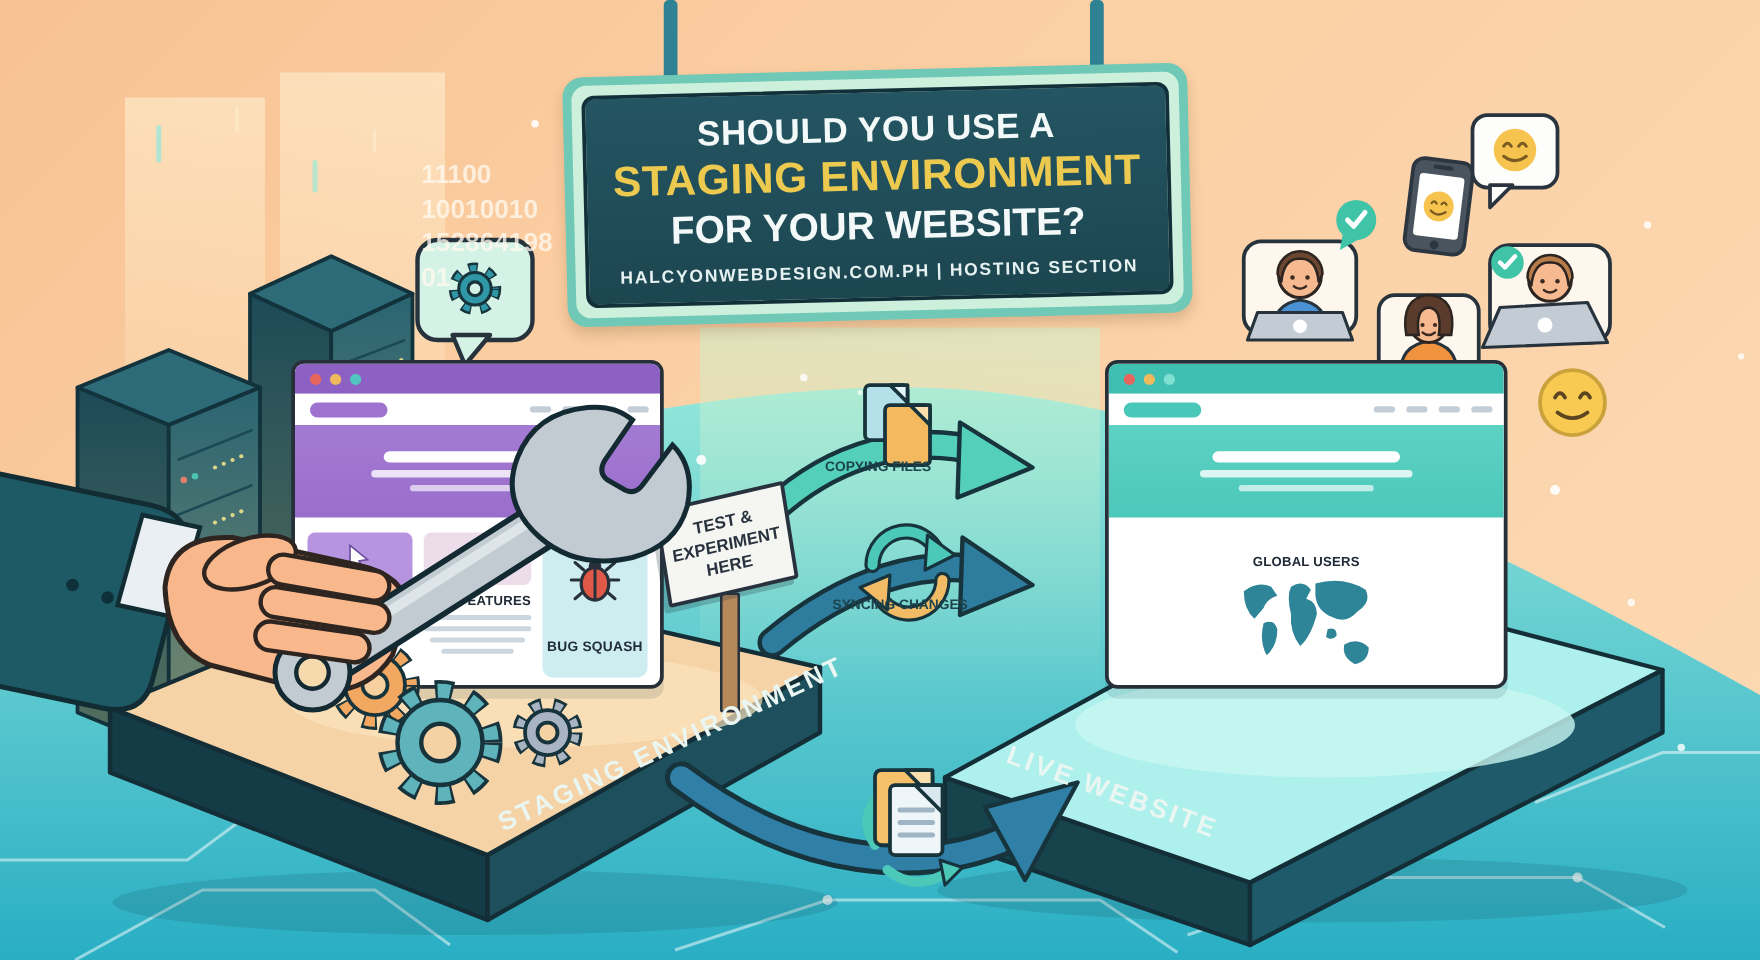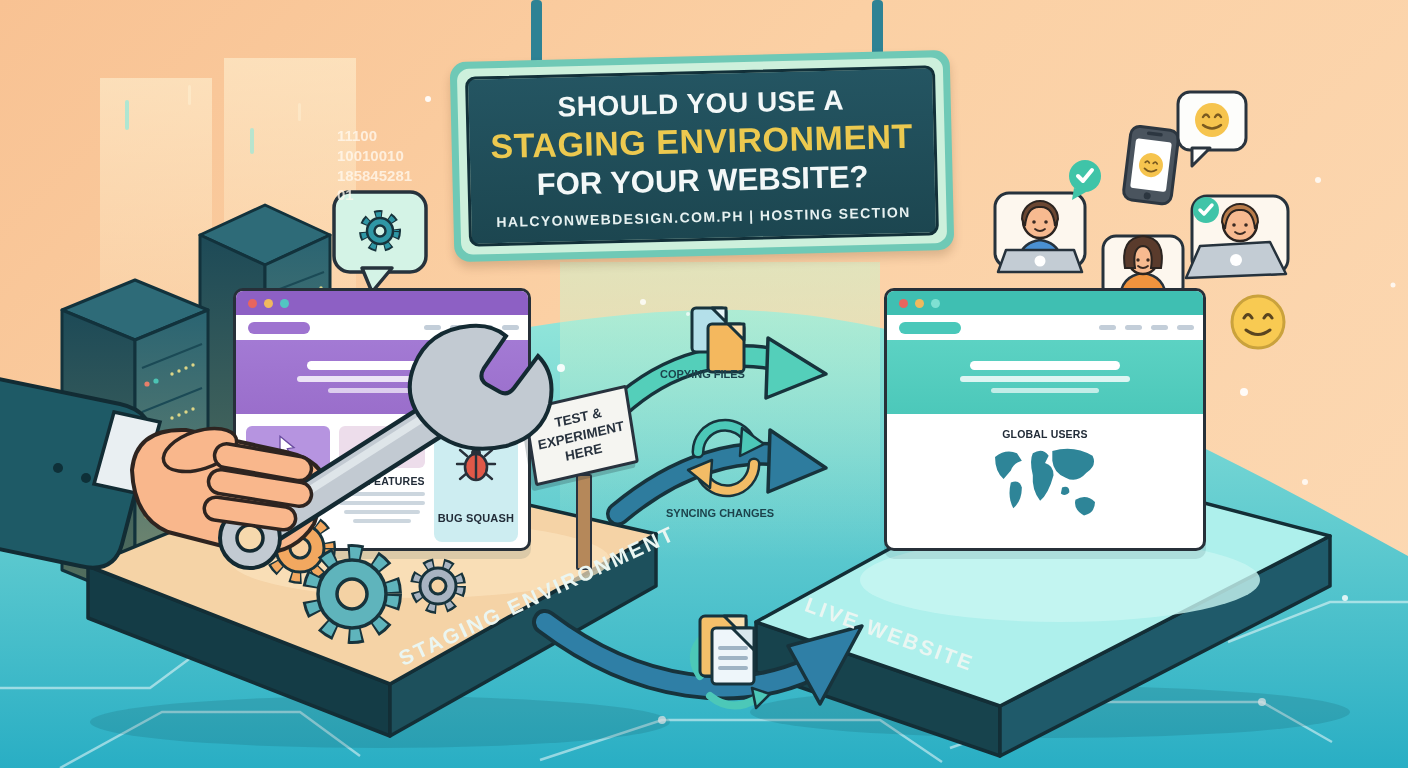--- a/index.html
+++ b/index.html
@@ -6,21 +6,21 @@
   #stage{position:relative;width:1408px;height:768px;overflow:hidden;
          font-family:"Liberation Sans",sans-serif;background:linear-gradient(160deg,#f9c committee 0%);}
   .abs{position:absolute;}
   #bg{left:0;top:0;width:1408px;height:768px;
       background:linear-gradient(135deg,#f8c293 0%,#fbd0a4 40%,#fcd9b4 100%);z-index:0;}
   #scene,#overlay{left:0;top:0;width:1408px;height:768px;}
   #scene{z-index:1;}
   #overlay{z-index:6;pointer-events:none;}
   
   .binary{z-index:2;color:rgba(255,249,238,.78);font-weight:bold;line-height:1.32;}
-  #binL{left:337px;top:126px;width:138px;font-size:15px;text-align:left;}
+  #binL{left:337px;top:126px;width:138px;font-size:21px;text-align:left;}
   #binR{left:956px;top:66px;width:170px;font-size:24px;line-height:1.42;color:rgba(255,250,240,.8);}
   
   #sign{left:452px;top:56px;width:500px;z-index:3;transform:rotate(-1.4deg);}
   #signOuter{background:#6fc9b6;border-radius:16px;padding:7px;box-shadow:0 6px 10px rgba(70,40,10,.18);}
   #signMid{background:#cdf0dc;border-radius:12px;padding:8px;}
   #signInner{background:linear-gradient(180deg,#245562,#1c4650);border:3px solid #123039;border-radius:10px;
              text-align:center;padding:14px 8px 13px;}
   .s1{font-size:28px;font-weight:800;color:#f3f8f8;letter-spacing:.5px;}
   .s2{font-size:34px;font-weight:800;color:#ecc94f;letter-spacing:.5px;margin-top:2px;}
   .s3{font-size:31px;font-weight:800;color:#f3f8f8;margin-top:2px;}
@@ -57,21 +57,21 @@
   .cline.w90{width:88%}.cline.w70{width:68%}
   .tallcard{width:100%;height:116px;border-radius:8px;background:#cdedf1;display:flex;flex-direction:column;
             align-items:center;justify-content:center;gap:6px;}
   .tallcard .clabel{margin-top:20px;text-align:center;white-space:normal;line-height:1.25;font-size:11px;}
   #cardLayout{background:#b694e0;} #cardFeatures{background:#edddeb;}
   #cardLiveContent{background:#2aa3a2;} #cardSecure{background:#4badbf;}
   .mapwrap{width:100%;margin-top:6px;}
   
   .flowlabel{z-index:4;font-size:11px;font-weight:800;color:#1c434c;line-height:1.25;}
   #lblCopy{left:660px;top:368px;width:100px;}
-  #lblSync{left:666px;top:507px;width:110px;}
+  #lblSync{left:666px;top:478px;width:110px;}
   
   .platlabel{z-index:4;font-weight:800;color:#eaf6f2;letter-spacing:2.5px;white-space:nowrap;}
   #lblStaging{left:400px;top:648px;font-size:21px;transform:rotate(-25deg);transform-origin:left center;}
   #lblLive{left:806px;top:592px;font-size:21px;transform:rotate(20deg);transform-origin:left center;}
   
   #postSign{left:528px;top:396px;width:106px;z-index:3;}
   #postSignBoard{background:#f5f5f1;border:3px solid #28323e;border-radius:3px;padding:10px 6px;
                  transform:rotate(-9deg) skewY(-4deg);text-align:center;font-size:13.5px;font-weight:800;
                  color:#28323e;line-height:1.3;box-shadow:-4px 4px 0 rgba(30,50,60,.25);}
 </style>
@@ -412,21 +412,21 @@
     <g>
       <circle cx="1258" cy="322" r="26" fill="#f8ca52" stroke="#caa23c" stroke-width="3"></circle>
       <path d="M1244,318 Q1248,311 1252,318 M1264,318 Q1268,311 1272,318" fill="none" stroke="#5a4520" stroke-width="3" stroke-linecap="round"></path>
       <path d="M1246,330 Q1258,339 1270,330" fill="none" stroke="#5a4520" stroke-width="3" stroke-linecap="round"></path>
     </g>
   </svg>
 
   <div id="binL" class="abs binary">
     <div>11100</div>
     <div>10010010</div>
-    <div>185845281</div>
+    <div>152864198</div>
     <div>01</div>
   </div>
 
   <div id="sign" class="abs">
     <div id="signOuter">
         <div id="signMid">
           <div id="signInner">
       <div class="s1">SHOULD YOU USE A</div>
       <div class="s2">STAGING ENVIRONMENT</div>
       <div class="s3">FOR YOUR WEBSITE?</div>
@@ -518,21 +518,21 @@
       <span class="dash"></span>
       <span class="dash"></span>
     </div>
     <div class="hero">
       <div class="hb1"></div>
         <div class="hb2"></div>
         <div class="hb3"></div>
     </div>
     <div class="content">
       <div class="col">
-        <div class="clabel" style="margin-top:2px">GLOBAL USERS</div>
+        <div class="clabel" style="margin-top:18px">GLOBAL USERS</div>
         <div class="mapwrap">
           <svg width="100%" height="78" viewBox="0 0 92 64" fill="#2e8598">
             <path d="M5,9 Q14,2 23,6 L27,12 Q20,14 18,20 L12,27 Q5,21 5,9 Z"></path>
             <path d="M18,30 Q25,27 27,34 Q27,45 20,51 Q15,42 18,30 Z"></path>
             <path d="M36,6 Q44,1 49,8 L46,14 Q53,16 53,24 Q49,39 42,45 Q35,36 36,24 Q33,12 36,6 Z"></path>
             <path d="M52,4 Q70,-1 85,8 Q89,16 80,22 Q72,31 63,26 Q53,22 52,12 Z"></path>
             <path d="M71,44 Q80,39 87,46 Q87,55 78,57 Q69,52 71,44 Z"></path>
             <path d="M60,34 Q66,32 66,38 Q63,42 59,39 Z"></path>
           </svg>
         </div>

